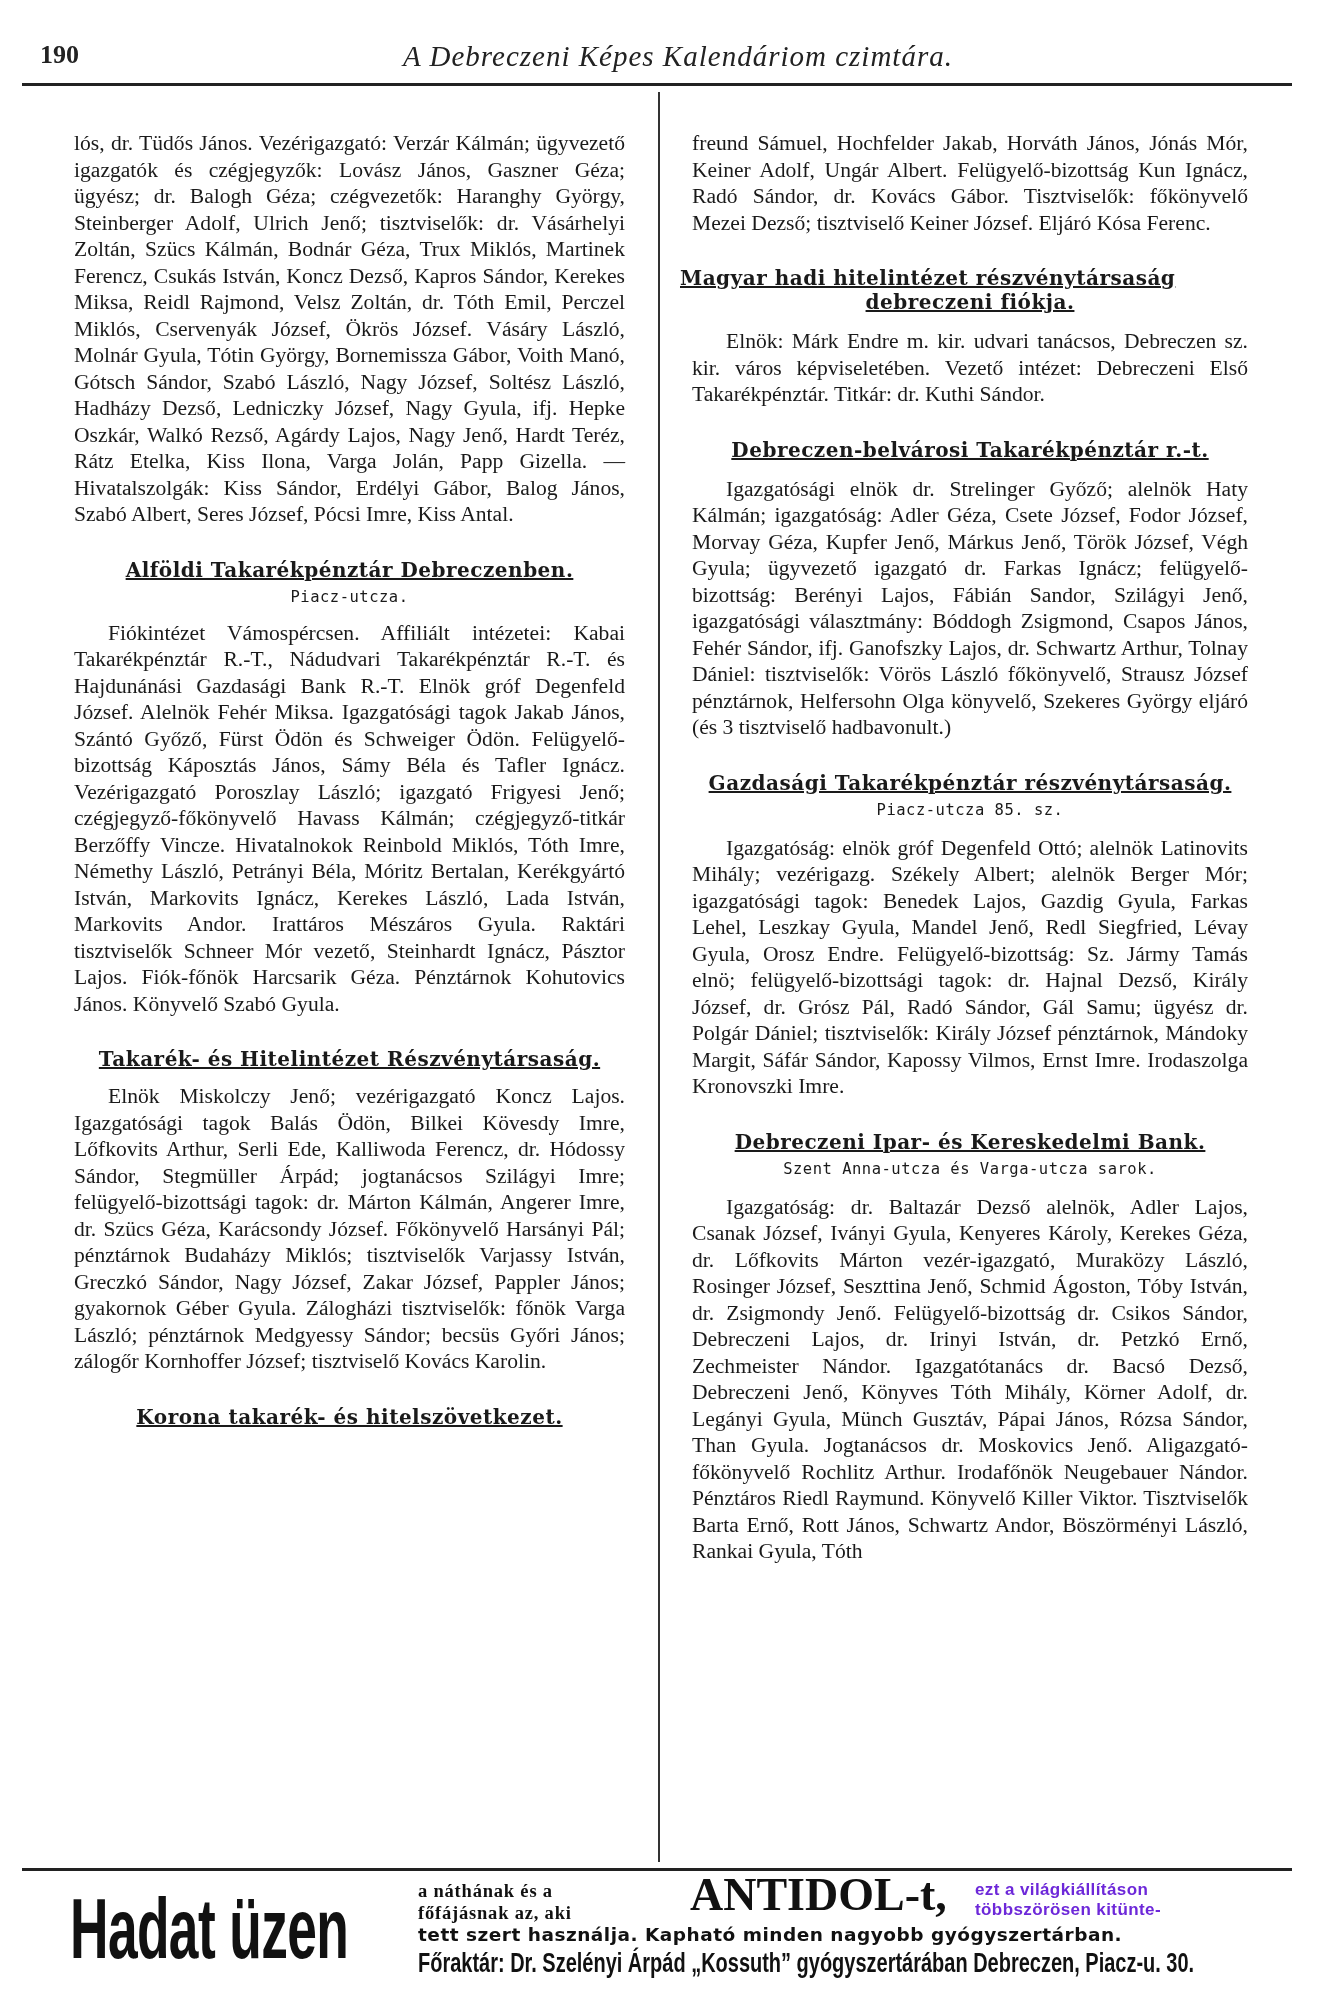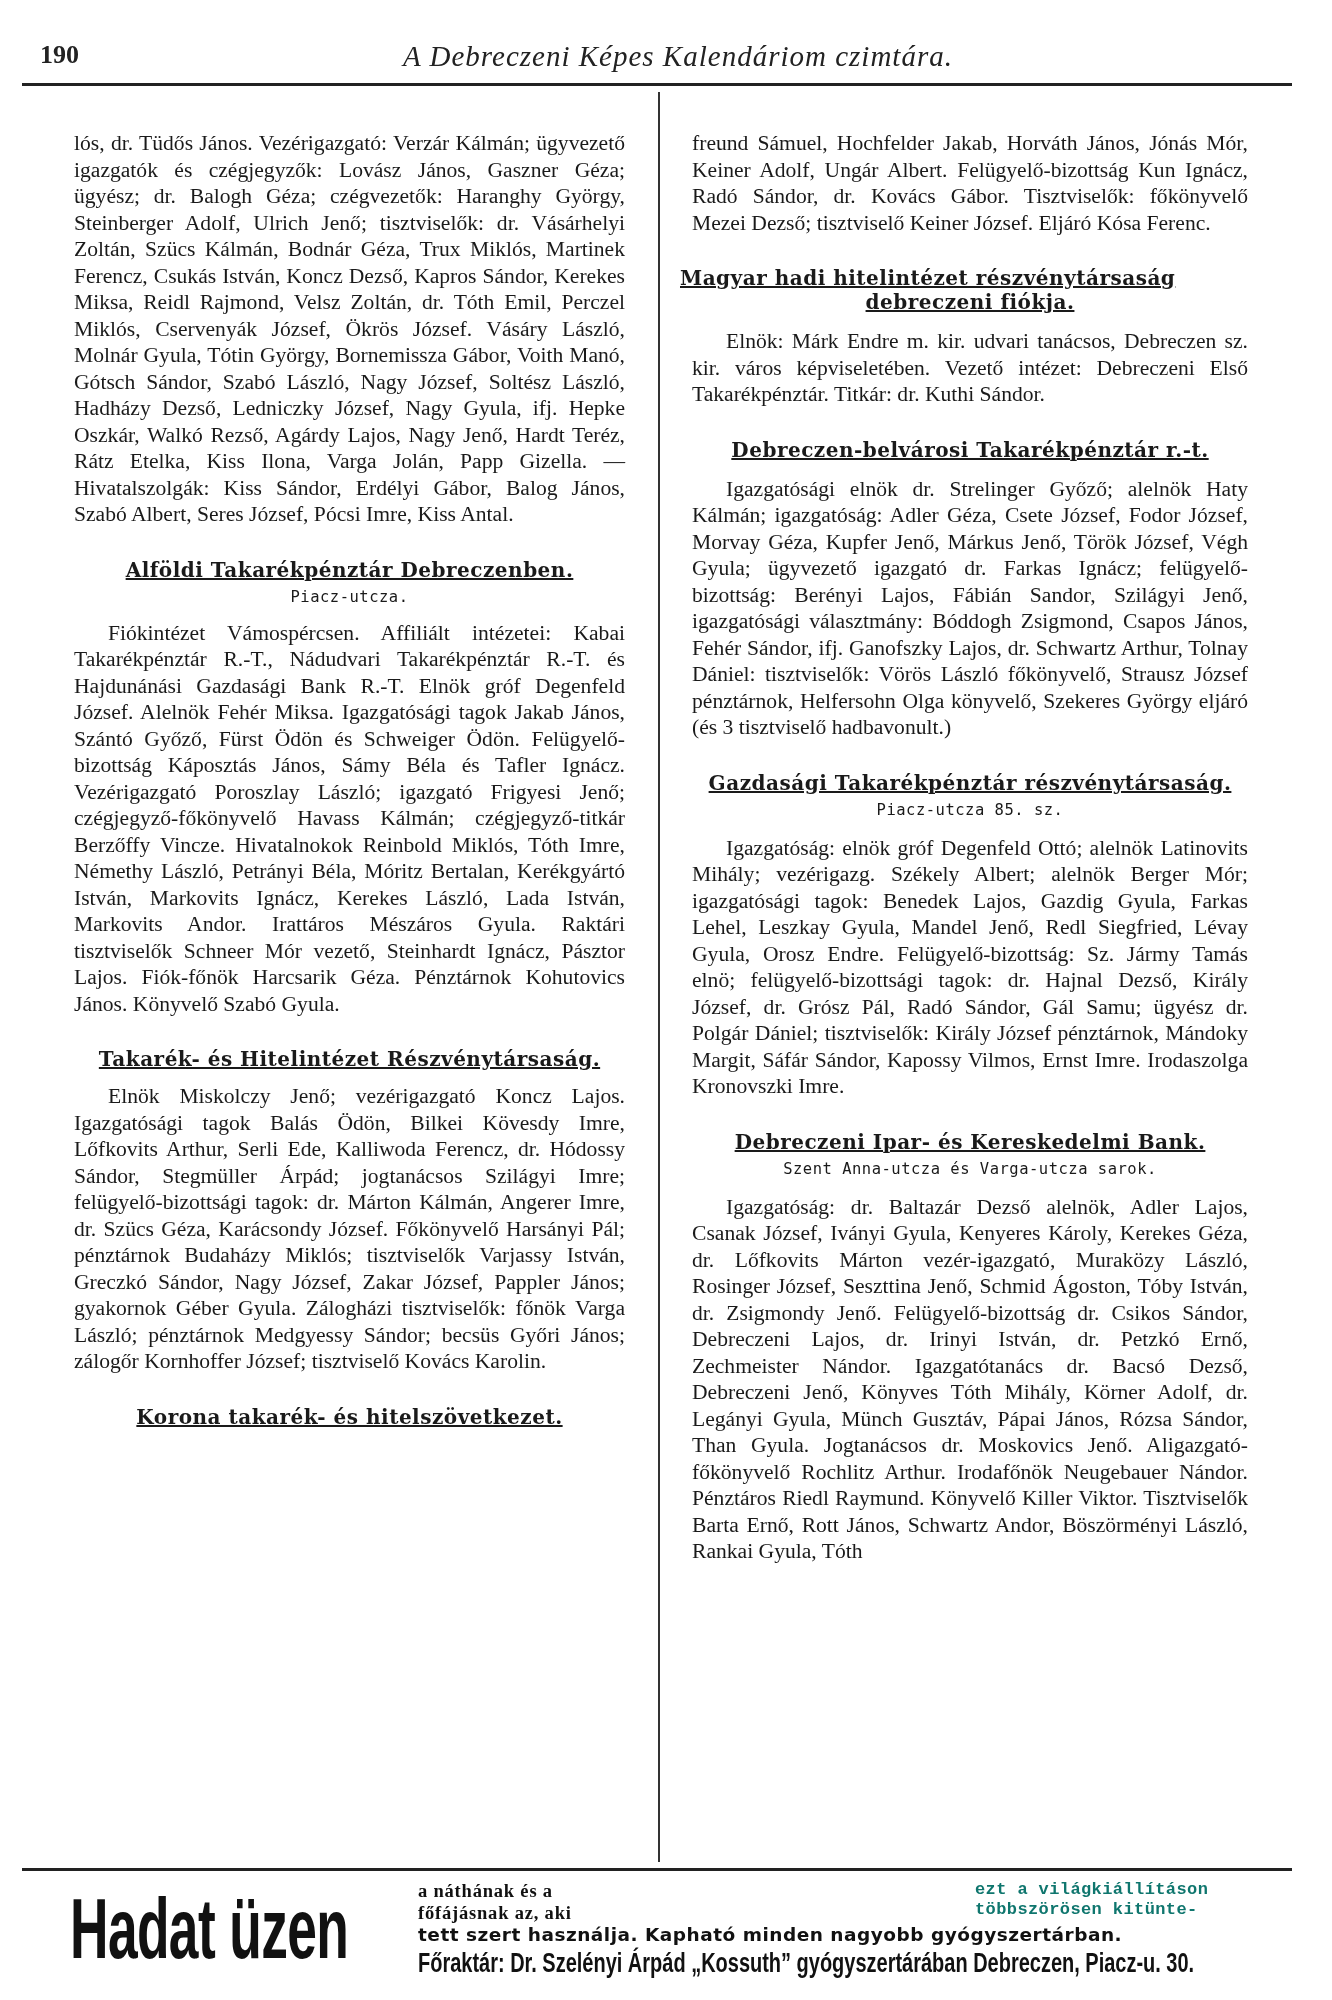--- a/index.html
+++ b/index.html
@@ -63,22 +63,22 @@
     font-family: Liberation Serif, serif; font-weight: bold; font-size: 18.5px; line-height: 22px;
     letter-spacing: 0.8px; color: #111; white-space: nowrap;
   }
   .ad-brand {
     position: absolute; left: 690px; top: -8px;
     font-family: "Liberation Serif", serif; font-weight: bold; font-size: 46px; line-height: 46px;
     color: #111; white-space: nowrap;
   }
   .ad-lines-right {
     position: absolute; left: 975px; top: 0; width: 300px;
-    font-family: Liberation Mono, monospace; font-weight: bold; font-size: 17px; line-height: 20px;
-    color: #0f766e; white-space: nowrap; letter-spacing: 0.4px;
+    font-family: Liberation Sans, sans-serif; font-weight: bold; font-size: 17px; line-height: 20px;
+    color: #6d28d9; white-space: nowrap; letter-spacing: 0.4px;
   }
   .ad-line-3 {
     position: absolute; left: 418px; top: 44px;
     font-family: "DejaVu Sans", sans-serif; font-weight: bold; font-size: 18.5px; line-height: 22px;
     color: #111; white-space: nowrap; letter-spacing: 0.5px;
   }
   .ad-line-4 {
     position: absolute; left: 418px; top: 68px;
     font-family: "Liberation Sans", sans-serif; font-weight: bold; font-size: 27px; line-height: 30px;
     color: #111; white-space: nowrap; transform: scaleX(0.74); transform-origin: left top;
@@ -138,19 +138,20 @@
   </div>
 </div>
 
 <div class="ad-rule"></div>
 <div class="ad">
   <div class="ad-slogan">Hadat üzen</div>
   <div class="ad-lines-left">
     <div>a náthának és a</div>
     <div>főfájásnak az, aki</div>
   </div>
+  <div class="ad-brand">ANTIDOL-t,</div>
   <div class="ad-lines-right">
     <div>ezt a világkiállításon</div>
     <div>többszörösen kitünte-</div>
   </div>
   <div class="ad-line-3">tett szert használja. Kapható minden nagyobb gyógyszertárban.</div>
   <div class="ad-line-4">Főraktár: Dr. Szelényi Árpád „Kossuth” gyógyszertárában Debreczen, Piacz-u. 30.</div>
 </div>
 
 </body></html>

